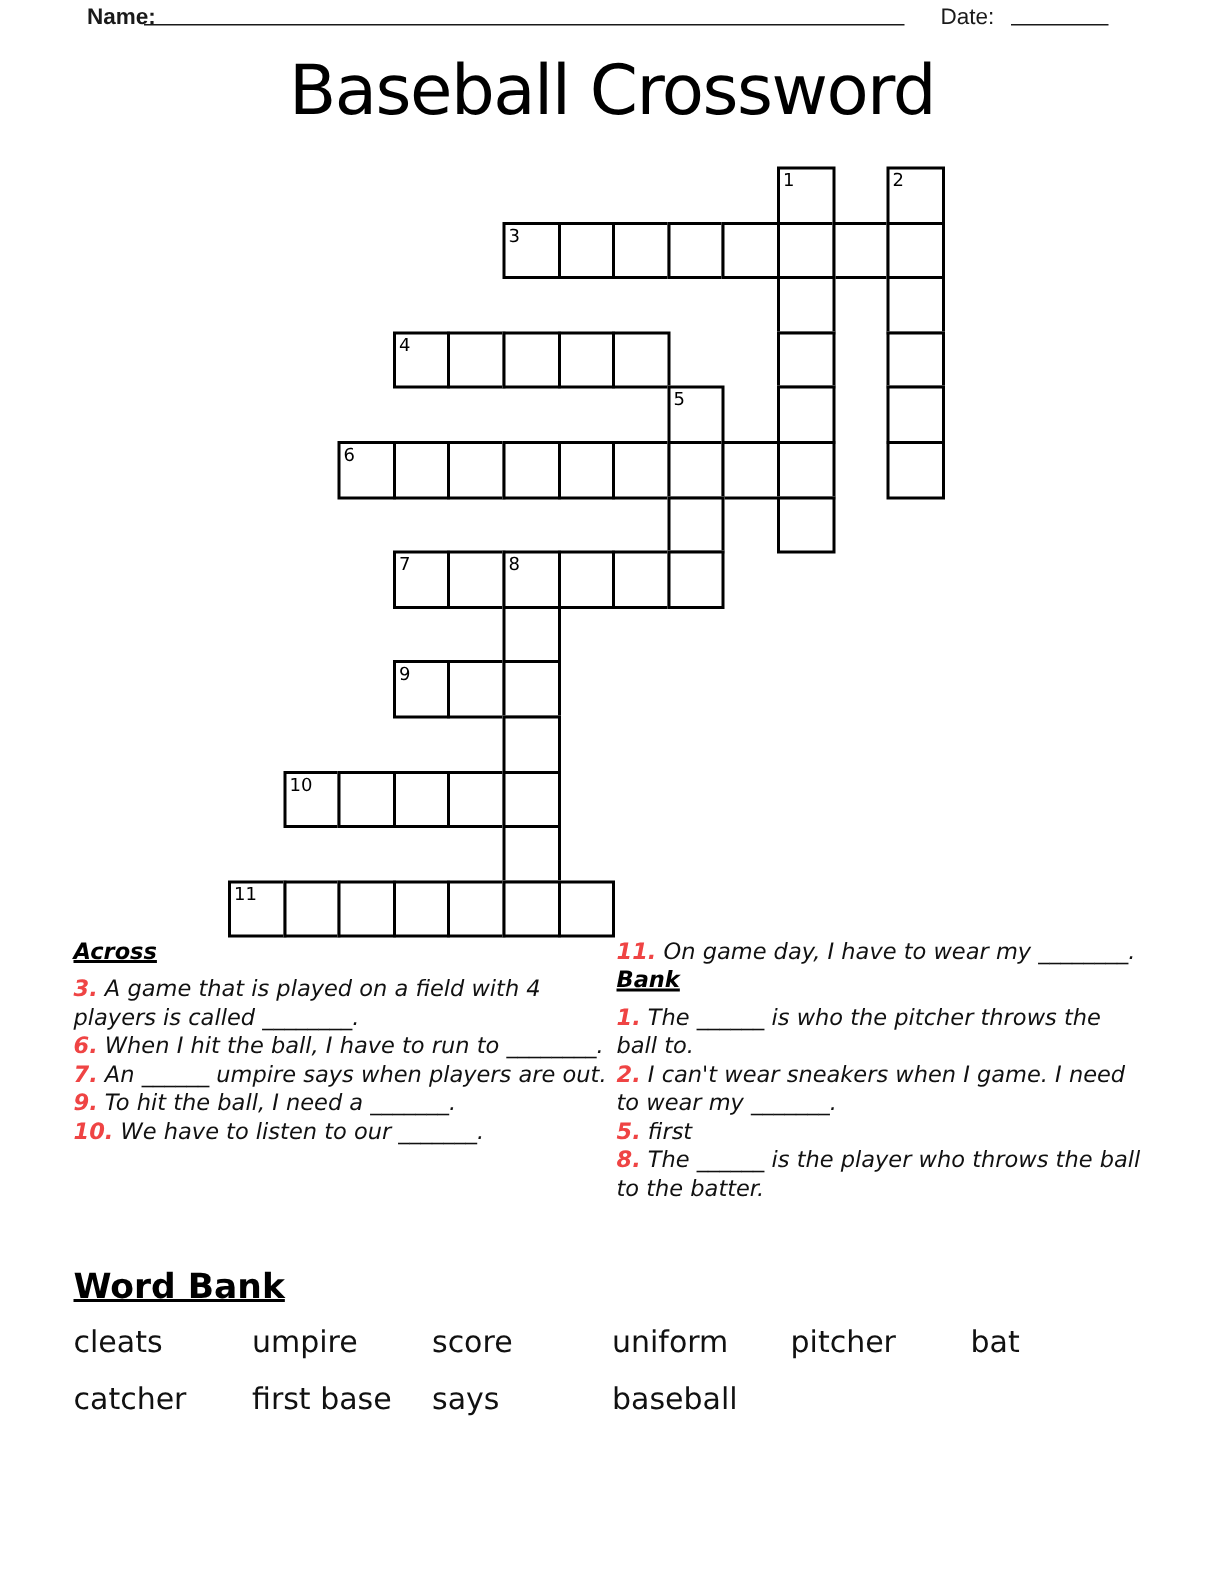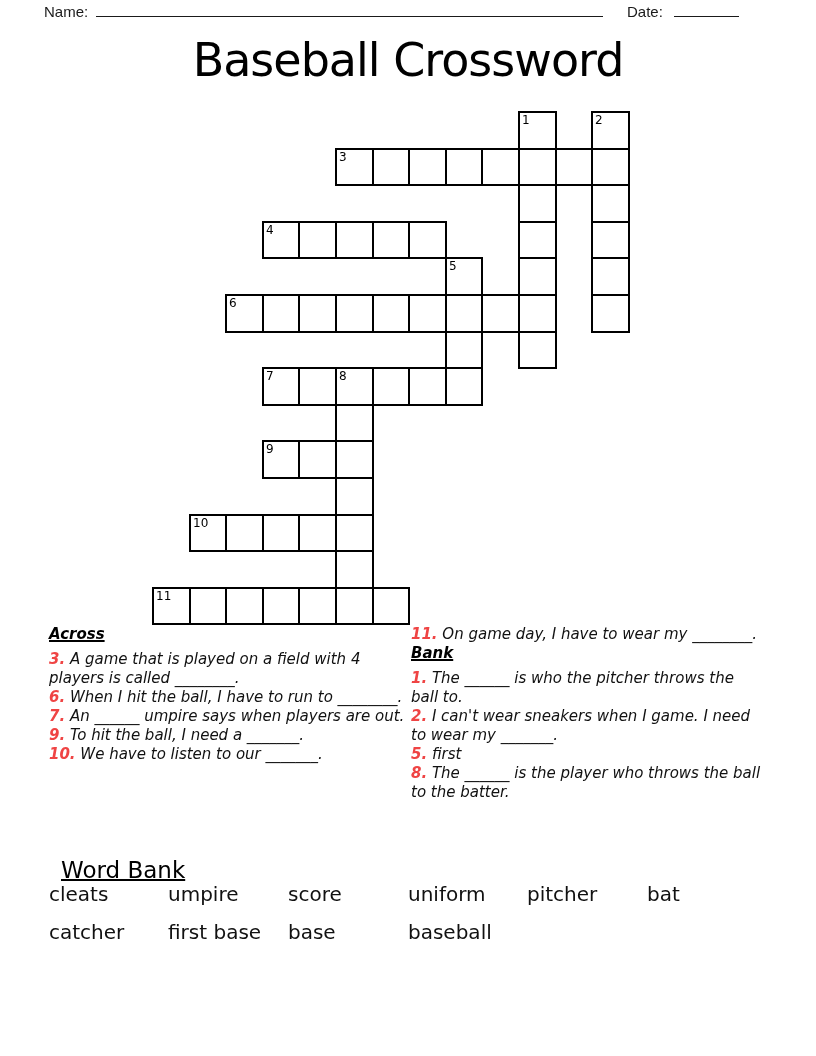--- a/index.html
+++ b/index.html
@@ -7,21 +7,21 @@
     width:816px;height:1056px;background:#ffffff;position:relative;
     font-family:"DejaVu Sans",sans-serif;color:#000;overflow:hidden;
   }
   .page{position:absolute;inset:0;}
 
   
   .hdr-label{
     position:absolute;top:3px;font-family:"Liberation Sans",sans-serif;
     font-size:15px;color:#1a1a1a;
   }
-  #name-label{left:44px;}
+  #name-label{left:58px;font-weight:bold;}
   #date-label{left:627px;}
   .blank-line{position:absolute;top:2px;height:14px;border-bottom:1.6px solid #1a1a1a;}
   #name-line{left:96px;width:507px;}
   #date-line{left:674px;width:65px;}
 
   
   .title{
     position:absolute;top:33px;left:0;width:816px;margin:0;text-align:center;
     font-size:46px;font-weight:normal;letter-spacing:-1px;color:#000;
   }
@@ -40,21 +40,21 @@
   #clues-left{left:49px;width:358px;}
   #clues-right{left:411px;width:350px;}
   .clue-heading{
     font-weight:bold;text-decoration:underline;text-decoration-thickness:1.5px;
     margin-bottom:6px;color:#000;
   }
   .clue b{font-weight:bold;color:#ef4444;}
 
   
   #wb-heading{
-    position:absolute;left:49px;top:845px;margin:12px;font-size:23px;font-weight:normal;
+    position:absolute;left:49px;top:845px;margin:0;font-size:23px;font-weight:bold;
     text-decoration:underline;text-decoration-thickness:2px;color:#000;text-align:right;
   }
   #wb-grid{
     position:absolute;left:49px;top:882px;display:grid;
     grid-template-columns:119px 120px 120px 119px 120px auto;
     grid-auto-rows:37.5px;font-size:20px;color:#111;
   }
 </style>
 </head>
 <body>
@@ -178,17 +178,17 @@
   <h2 id="wb-heading">Word Bank</h2>
   <div id="wb-grid">
       <span>cleats</span>
       <span>umpire</span>
       <span>score</span>
       <span>uniform</span>
       <span>pitcher</span>
       <span>bat</span>
       <span>catcher</span>
       <span>first base</span>
-      <span>base</span>
+      <span>says</span>
       <span>baseball</span>
     </div>
 
 </div>
 
 </body></html>

